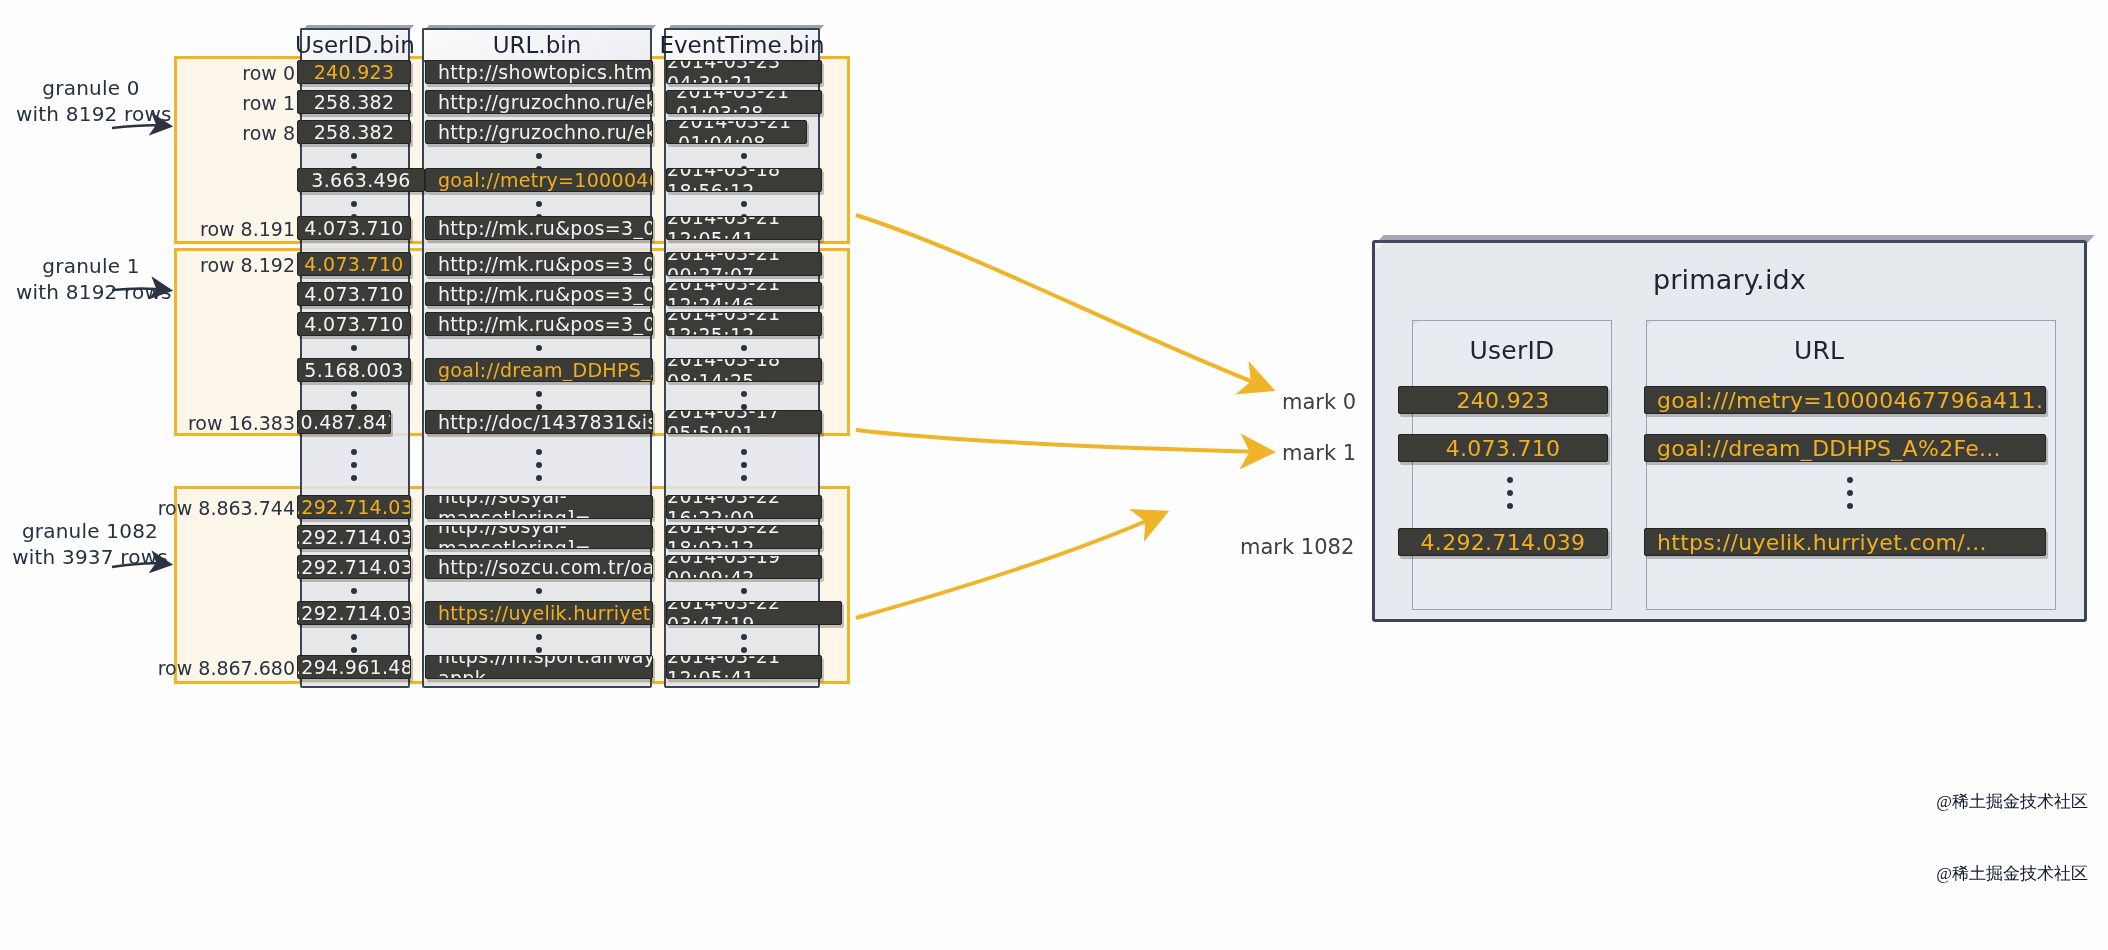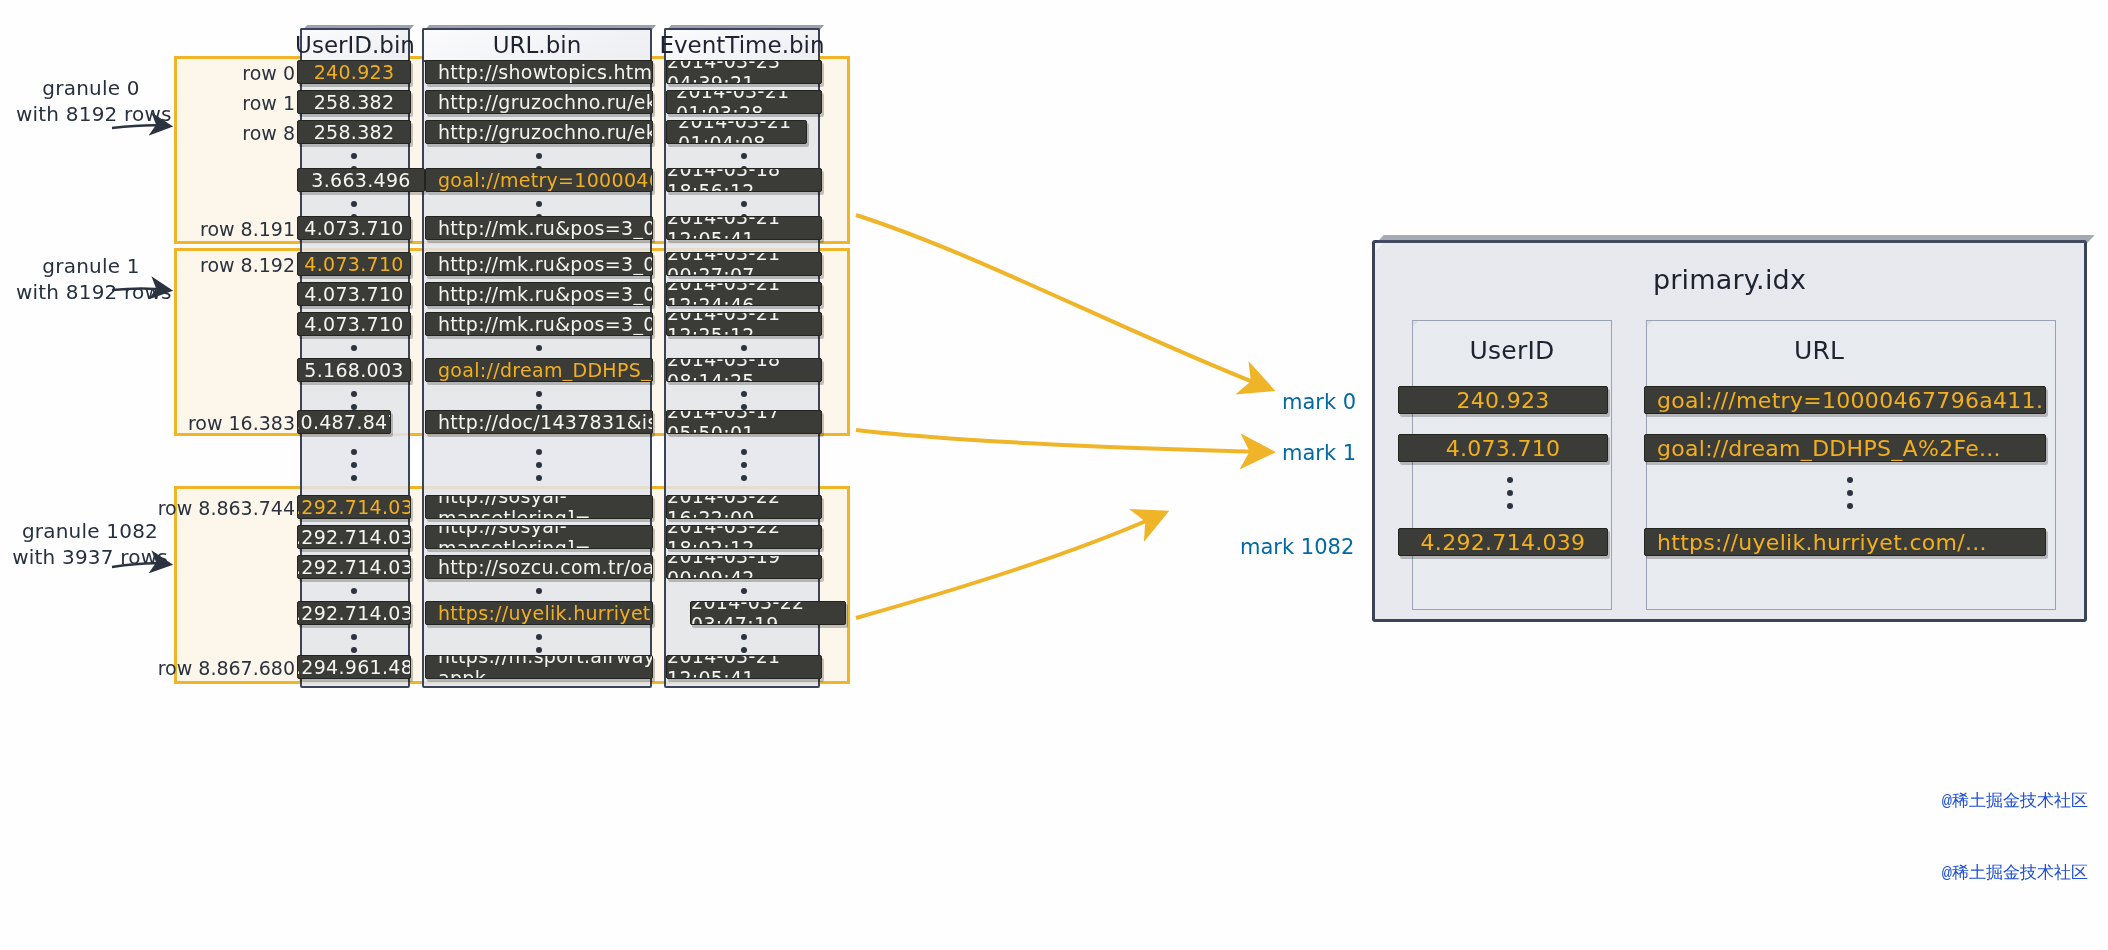--- a/index.html
+++ b/index.html
@@ -117,26 +117,26 @@
     border: 1px solid #9aa3b2;
     background: linear-gradient(135deg, rgba(214,219,227,.75) 0 4px, rgba(232,235,240,.75) 4px 8px);
   }
   .idx-colhead {
     position:absolute; text-align:center; font-size:25px; color:#1d2330;
   }
 
   
   svg.overlay { position:absolute; left:0; top:0; width:2108px; height:950px; pointer-events:none; }
 
-  .marklabel { position:absolute; font-size:21px; color:#0369a1; white-space:nowrap; }
+  .marklabel { position:absolute; font-size:21px; color:#404040; white-space:nowrap; }
 
   .watermark {
-    position:absolute; color:#1d4ed8; font-size:17px; line-height:24px;
+    position:absolute; color:#0f172a; font-size:17px; line-height:24px;
     text-align:right; white-space:pre;
-    font-family:Liberation Mono, monospace;
+    font-family:Liberation Serif, serif;
   }
 </style>
 </head>
 <body>
 
 <div id="stage">
 
   <div class="granule-box" style="left:174px; top:56px; width:676px; height:188px;"></div>
   <div class="granule-box" style="left:174px; top:248px; width:676px; height:188px;"></div>
   <div class="granule-box" style="left:174px; top:486px; width:676px; height:198px;"></div>
@@ -312,21 +312,21 @@
       <i></i>
     </div>
   <div class="vdots" style="left:737px; top:581px;">
       <i></i>
       <i></i>
       <i></i>
     </div>
 
   <div class="chip" style="left:297px; top:601px; width:114px; height:24px;">4.292.714.039</div>
   <div class="chip left hl" style="left:425px; top:601px; width:228px; height:24px;">https://uyelik.hurriyet.com/...</div>
-  <div class="chip" style="left:666px; top:601px; width:156px; height:24px;margin-left:24px;">2014-03-22  03:47:19</div>
+  <div class="chip" style="left:666px; top:601px; width:176px; height:24px;">2014-03-22  03:47:19</div>
 
   <div class="vdots" style="left:347px; top:627px;">
       <i></i>
       <i></i>
       <i></i>
     </div>
   <div class="vdots" style="left:532px; top:627px;">
       <i></i>
       <i></i>
       <i></i>

